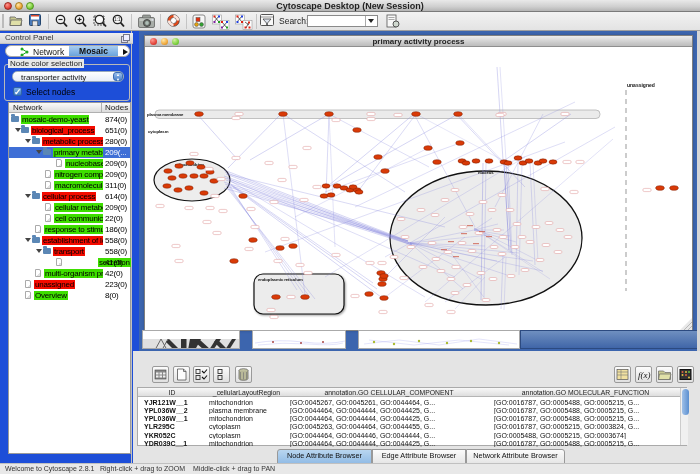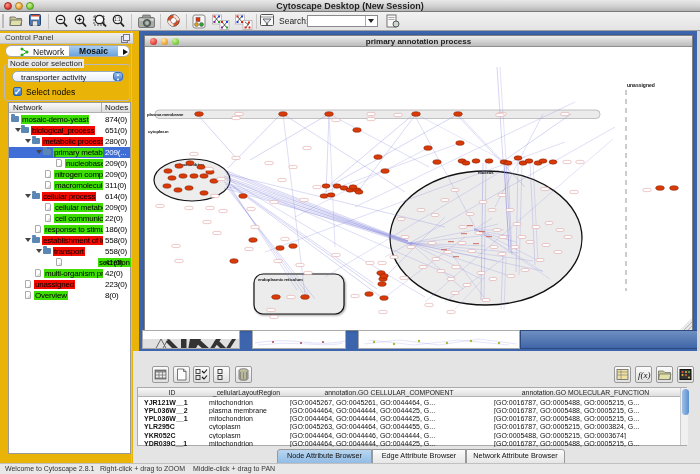--- a/index.html
+++ b/index.html
@@ -9,21 +9,21 @@
 
 #titlebar { left:0; top:0; width:700px; height:12px;
   background:linear-gradient(#e9e9e9,#cfcfcf 60%,#b4b4b4);
   border-bottom:1px solid #7a7a7a; }
 #titlebar .tl { width:8px; height:8px; border-radius:50%; top:2px; }
 #title-text { width:700px; top:1px; text-align:center; font-size:9px; font-weight:bold; color:#222; }
 
 #toolbar { left:0; top:12px; width:700px; height:19px; background:linear-gradient(#f2f2f2,#e3e3e3); border-bottom:1px solid #9f9f9f; }
 .sep { top:2px; width:1px; height:15px; background:#c4c4c4; }
 
-#control { left:0; top:31px; width:154px; height:432px; background:#eab308; }
+#control { left:0; top:31px; width:154px; height:432px; background:#1d4ed8; }
 #cp-head { left:0; top:2px; width:133px; height:11px; background:linear-gradient(#eee,#d6d6d6); border-bottom:1px solid #c0c0c0; font-size:8px; color:#333; padding-left:5px; }
 #tabbar { left:5px; top:14px; width:125px; height:12px; background:#fff; border:1px solid #a9a9a9; border-radius:6px; overflow:hidden; }
 #tab-mosaic { left:63px; top:0; width:49px; height:12px; background:linear-gradient(#a8cdf0,#5e9bd8); font-weight:bold; font-size:8.5px; text-align:center; color:#111; }
 #groupbox { left:4px; top:33px; width:126px; height:37px; border:1px solid #b9b9b9; border-radius:3px; }
 #grouplabel { left:8px; top:28px; font-size:8px; color:#222; background:#e8e8e8; padding:0 2px; }
 #combo { left:12px; top:40px; width:112px; height:11px; background:linear-gradient(#fff,#e8eef8); border:1px solid #9ab; border-radius:5px; font-size:8px; padding:1px 0 0 8px; color:#111; }
 #combo-btn { left:113px; top:41px; width:10px; height:9px; background:linear-gradient(#9cc2ee,#4a7fc9); border-radius:3px; border:1px solid #3c6db4; color:#fff; font-size:4px; text-align:center; line-height:4.5px; }
 #checkbox { left:13px; top:56px; width:9px; height:9px; background:linear-gradient(#7fb2e8,#3b78c4); border:1px solid #2f63a8; border-radius:2px; color:#fff; font-size:9px; font-weight:bold; line-height:8px; text-align:center; }
 #checklabel { left:26px; top:56px; font-size:8.5px; color:#000; }
 #treebox { left:8px; top:71px; width:123px; height:352px; background:#fff; border:1px solid #9a9a9a; }
@@ -302,21 +302,21 @@
       </div>
   </div>
 </div>
 
 <div class="abs" id="mdi">
   <div class="abs" id="netwin">
     <div class="abs" id="netwin-title">
       <div class="abs tl" style="left:5px; background:radial-gradient(circle at 35% 30%, #ff9a90,#e4443a 60%,#a42318);"></div>
       <div class="abs tl" style="left:16px; background:radial-gradient(circle at 35% 30%, #ffe9a8,#f0a83c 60%,#b87a18);"></div>
       <div class="abs tl" style="left:27px; background:radial-gradient(circle at 35% 30%, #d2f0a0,#7ed240 60%,#4a9a1a);"></div>
-      <div class="abs wt">primary annotation process</div>
+      <div class="abs wt">primary activity process</div>
     </div>
     <div class="abs" id="canvas">
       <svg id="net" width="551" height="283" viewBox="0 0 551 283">
           <rect x="10" y="63" width="445" height="8.5" rx="4" fill="#ebebeb" stroke="#aaa" stroke-width="0.7"></rect>
           <ellipse cx="47" cy="133" rx="38" ry="21" fill="#ededed" stroke="#111" stroke-width="1.2"></ellipse>
           <ellipse cx="341" cy="191" rx="96" ry="67" fill="#ececec" stroke="#111" stroke-width="1.3"></ellipse>
           <rect x="109" y="227" width="90" height="40" rx="9" fill="#ececec" stroke="#111" stroke-width="1.2" filter="drop-shadow(1.5px 1.5px 1px rgba(0,0,0,0.4))"></rect>
           <line x1="481" y1="43" x2="481" y2="244" stroke="#999" stroke-width="1" stroke-dasharray="5 4"></line>
           <line x1="79" y1="123" x2="263" y2="194" stroke="#8a8ade" stroke-width="0.7" opacity="0.5"></line>
           <line x1="80" y1="125" x2="265" y2="196" stroke="#8a8ade" stroke-width="0.7" opacity="0.5"></line>

